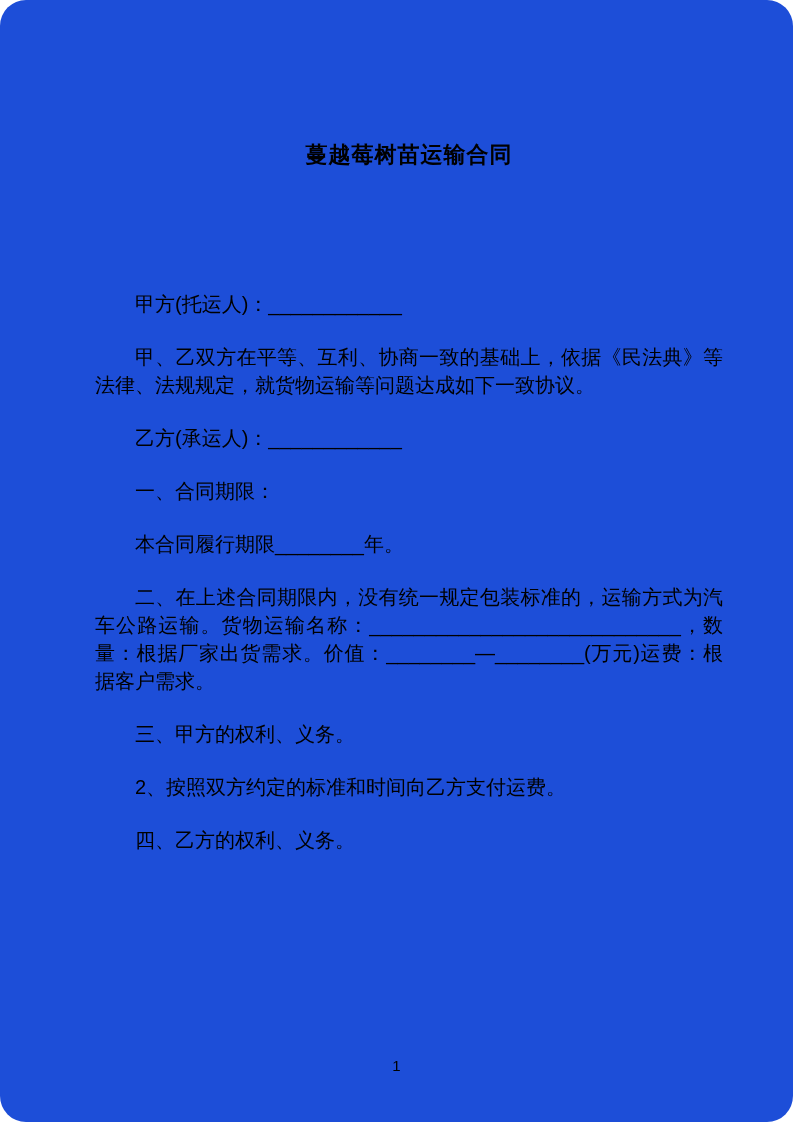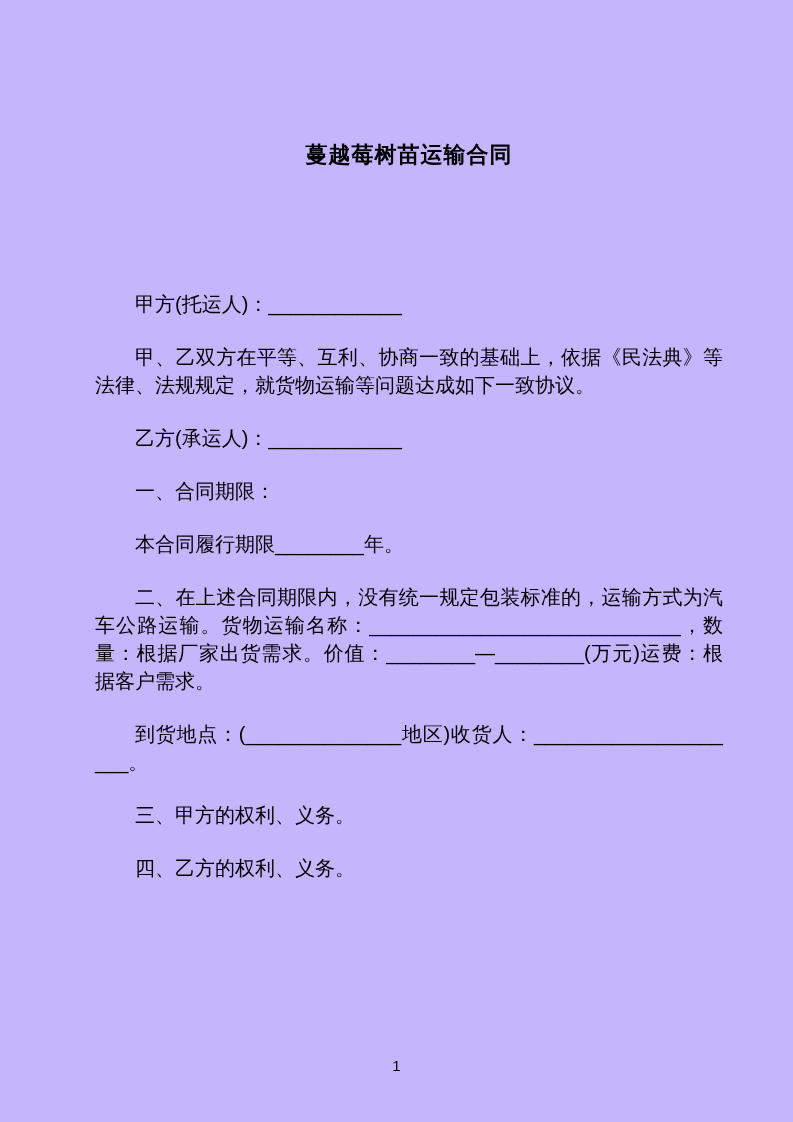--- a/index.html
+++ b/index.html
@@ -5,24 +5,25 @@
   html,body{
     margin:0;
     padding:0;
     background:#ffffff;
   }
   .page{
     position:relative;
     width:793px;
     height:1122px;
     margin:0 auto;
-    background:#c4b5fd;
+    background:#1d4ed8;
     color:#000000;
     font-family:"Liberation Sans","DejaVu Sans",sans-serif;
     overflow:hidden;
+    border-radius:26px;
   }
   .content{
     position:absolute;
     top:0;
     left:95px;
     right:70px;
   }
   .doc-title{
     margin:140px 0 0 0;
     font-size:22px;
@@ -58,19 +59,19 @@
 <div class="page">
   <div class="content">
     <h1 class="doc-title">蔓越莓树苗运输合同</h1>
 
     <p class="para after-title">甲方(托运人)：____________</p>
     <p class="para">甲、乙双方在平等、互利、协商一致的基础上，依据《民法典》等法律、法规规定，就货物运输等问题达成如下一致协议。</p>
     <p class="para">乙方(承运人)：____________</p>
     <p class="para">一、合同期限：</p>
     <p class="para">本合同履行期限________年。</p>
     <p class="para">二、在上述合同期限内，没有统一规定包装标准的，运输方式为汽车公路运输。货物运输名称：____________________________，数量：根据厂家出货需求。价值：________—________(万元)运费：根据客户需求。</p>
-    <p class="para">到货地点：(______________地区)收货人：____________________。</p>
     <p class="para">三、甲方的权利、义务。</p>
+    <p class="para">2、按照双方约定的标准和时间向乙方支付运费。</p>
     <p class="para">四、乙方的权利、义务。</p>
   </div>
 
   <div class="page-number">1</div>
 </div>
 
 </body></html>

